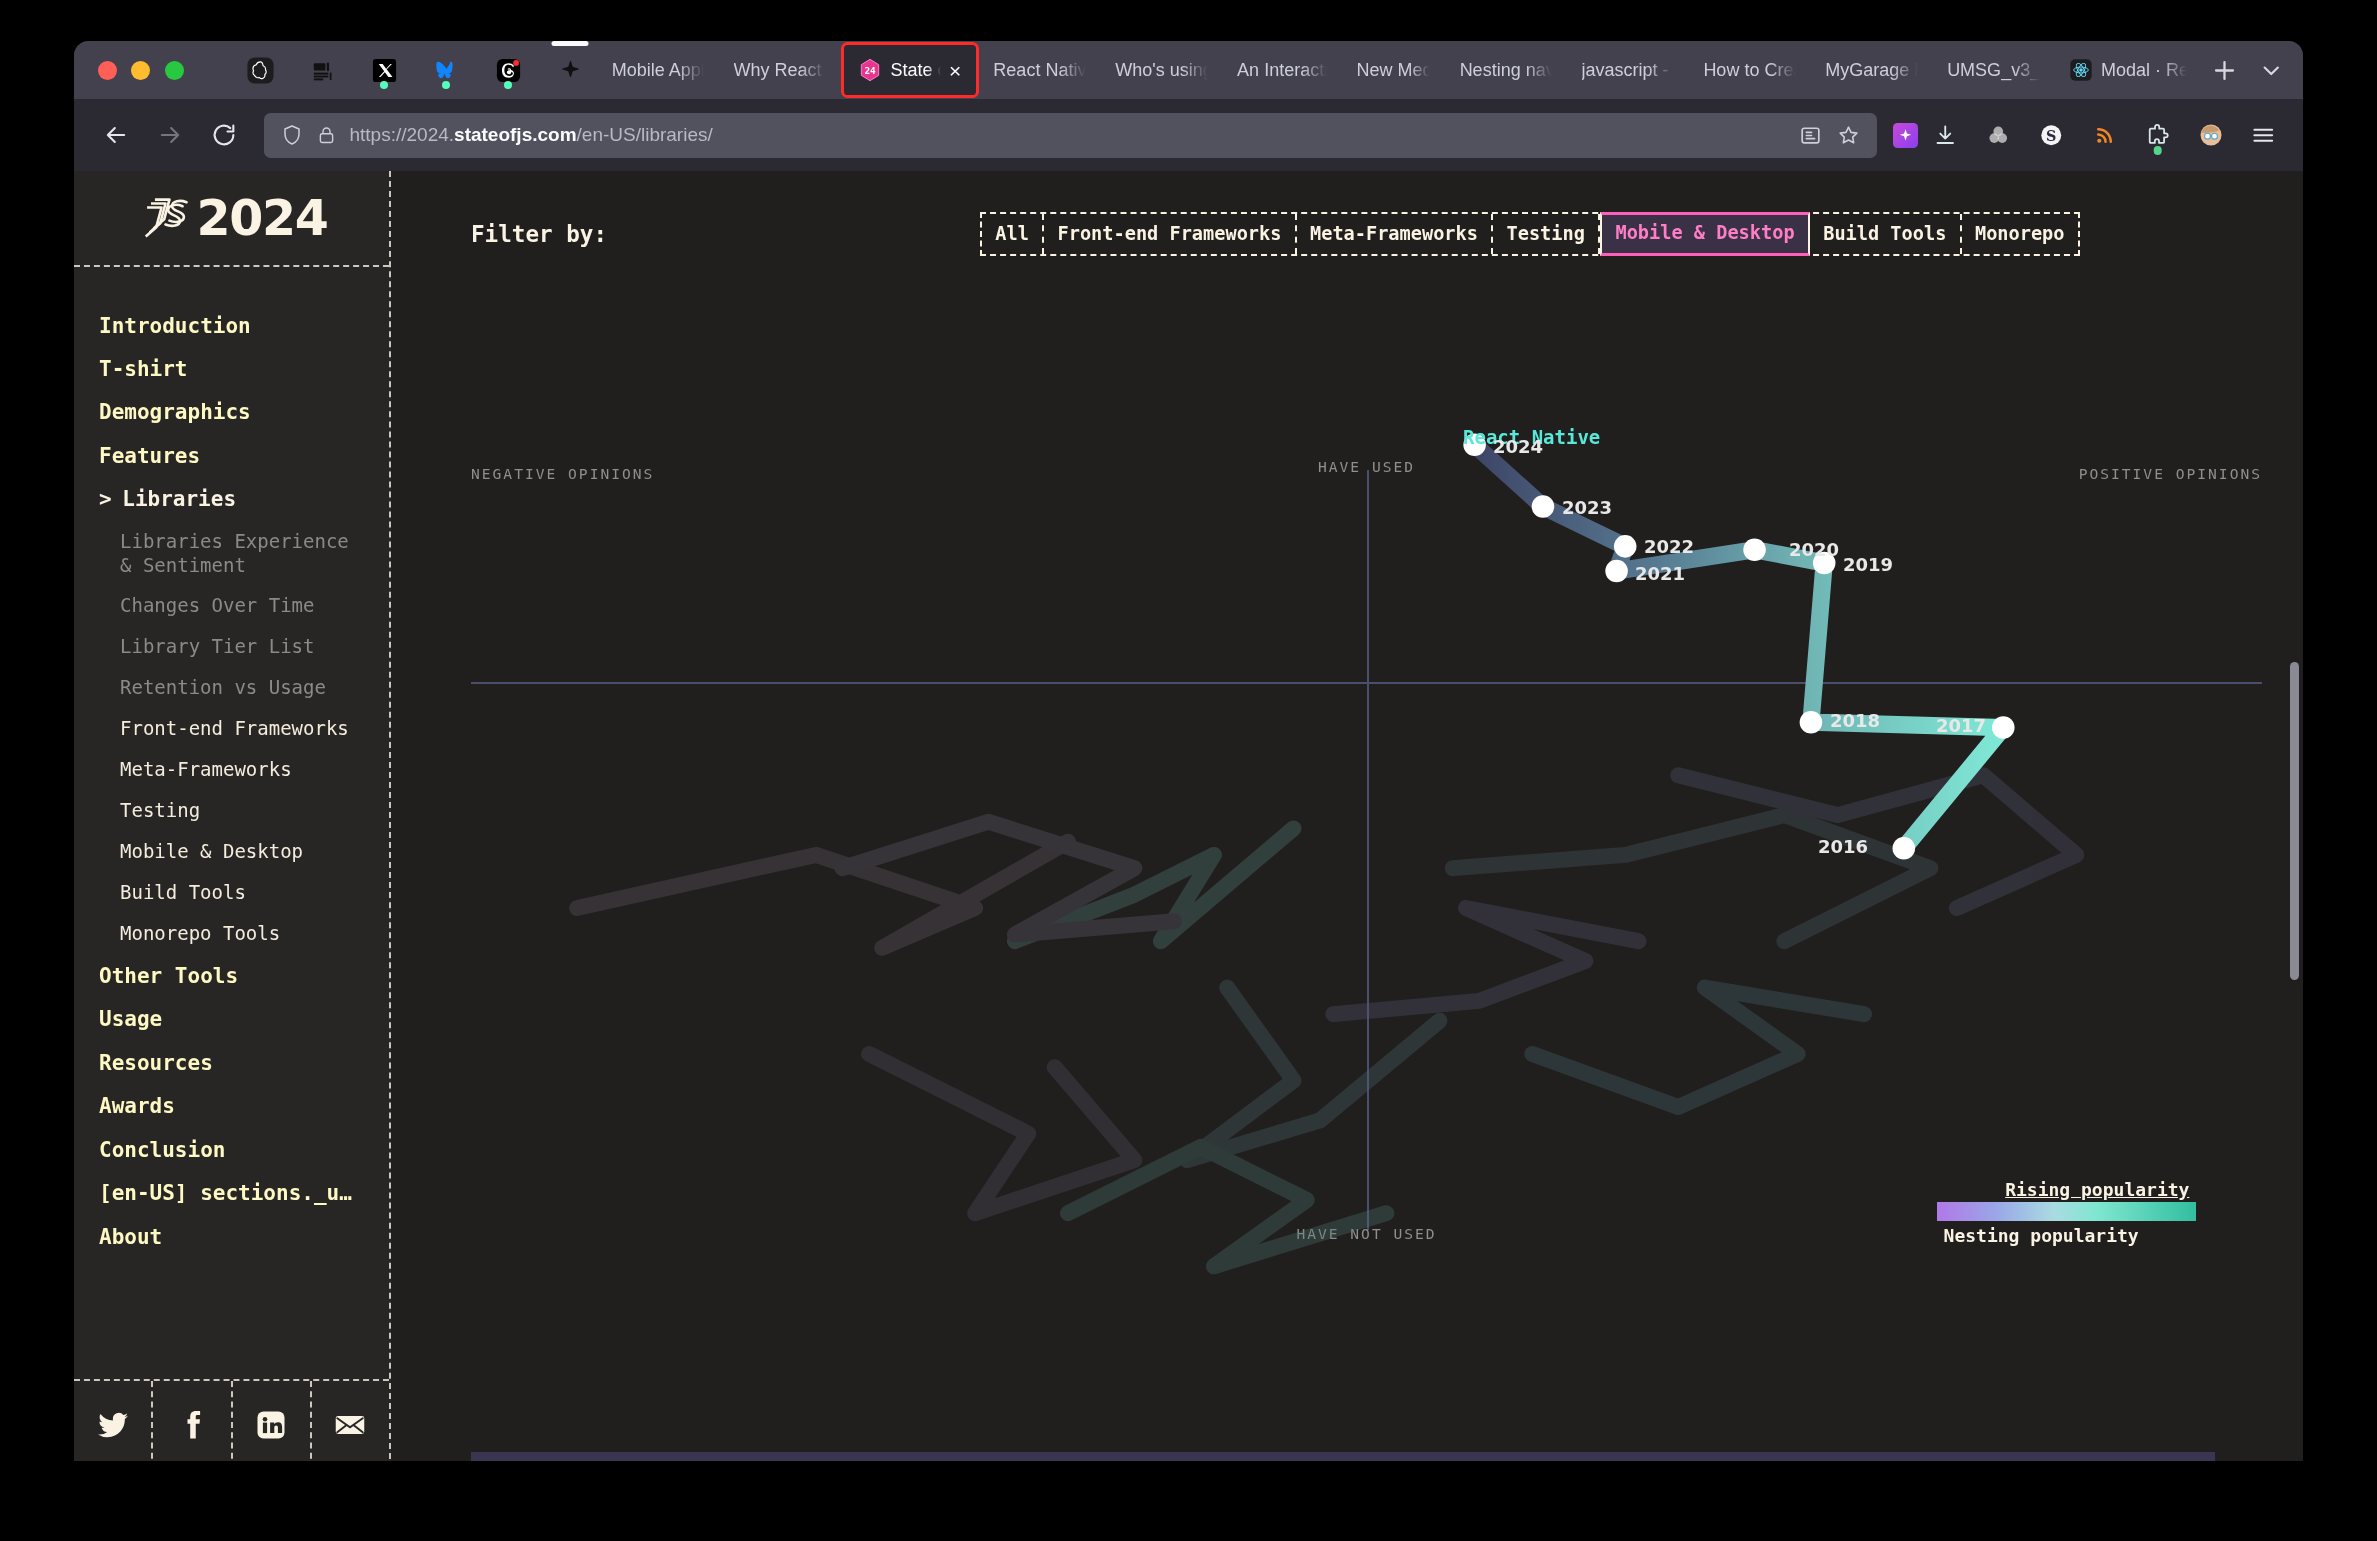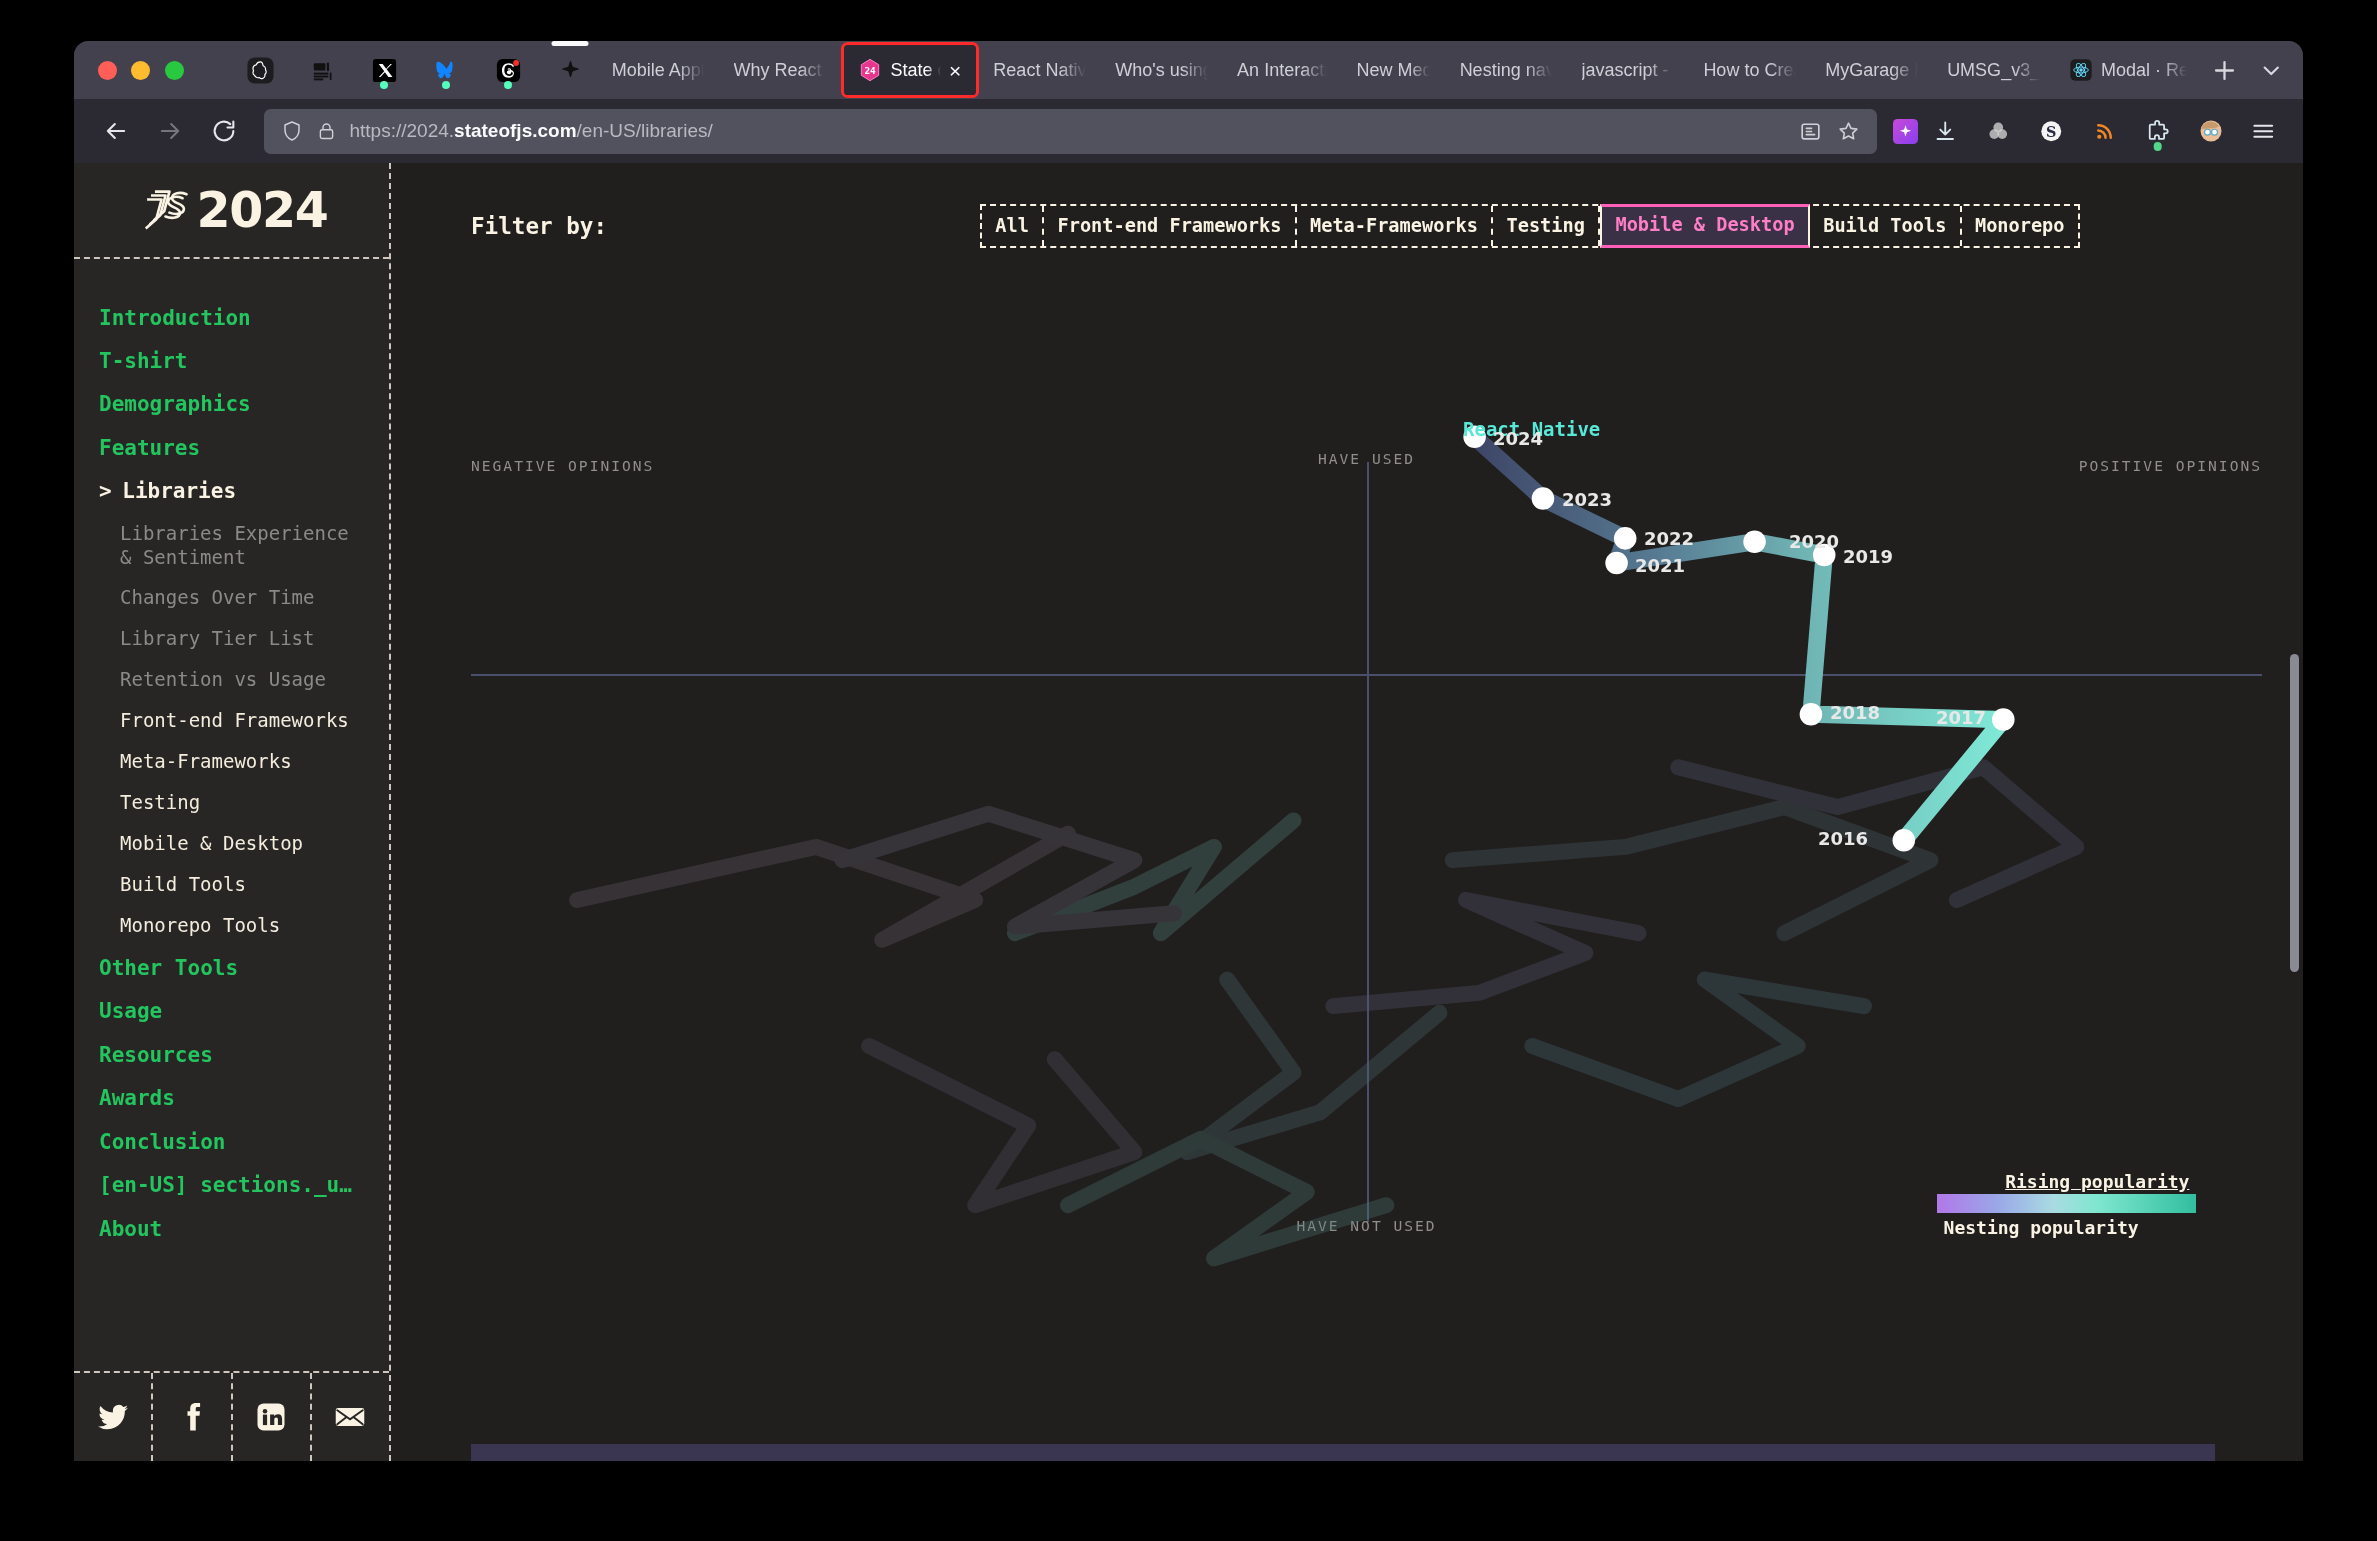--- a/index.html
+++ b/index.html
@@ -75,21 +75,21 @@
     font-family: "Liberation Sans", sans-serif;
   }
   .newtab, .tablist {
     width: 46px; height: 46px; flex: 0 0 auto;
     display: flex; align-items: center; justify-content: center;
     color: #d8d8e0;
   }
 
   
   .navbar {
-    height: 64px; background: #2b2a33;
+    height: 72px; background: #2b2a33;
     display: flex; align-items: center; padding: 0 17px; gap: 5.3px;
   }
   .navbtn {
     width: 49px; height: 49px; border-radius: 5.3px;
     display: flex; align-items: center; justify-content: center;
     color: #cfcfd8;
   }
   .navbtn.dim { color: #76757e; }
   .urlbar {
     flex: 1; height: 45px; margin: 0 10.6px;
@@ -140,21 +140,21 @@
   }
   .brandlogo { display: flex; align-items: center; gap: 4px; }
   .brandyear {
     font-family: "DejaVu Sans", sans-serif;
     font-weight: 700; font-size: 49px; color: #faf3e3; letter-spacing: -1.3px;
   }
   .nav { flex: 1; padding: 37px 0 0 0; overflow: hidden; }
   .navitem {
     font-size: 21px; line-height: 1.25;
     padding: 8.6px 0 8.6px 25px;
-    color: #22c55e; font-weight: 700;
+    color: #fef9c3; font-weight: 700;
     white-space: nowrap;
   }
   .navitem.sub {
     color: #8c8a88; font-weight: 400;
     padding-left: 46px; font-size: 19px;
     white-space: normal; max-width: 279px;
   }
   .navitem.sub.light { color: #f4ecdd; }
   .navitem.current { color: #faf3e3; }
   .navitem.current .caret { color: #faf3e3; margin-right: 10.6px; }

